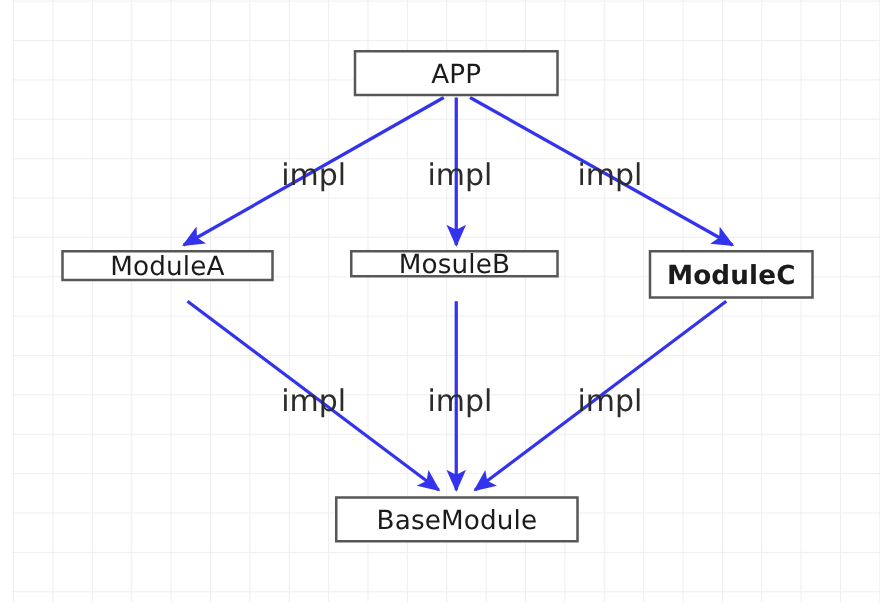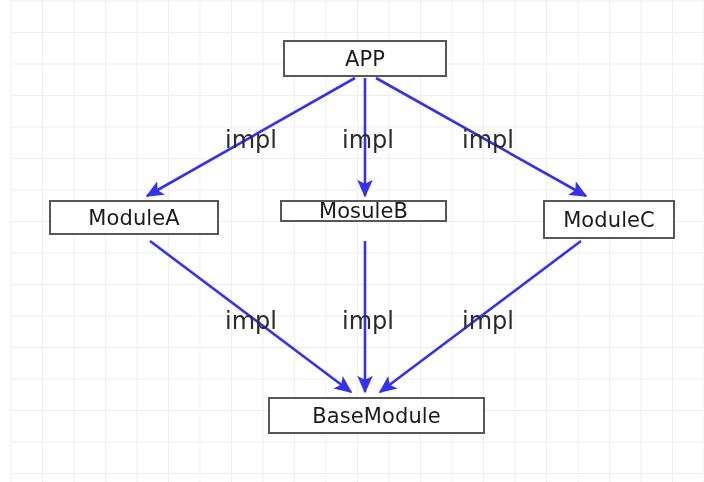--- a/index.html
+++ b/index.html
@@ -75,33 +75,33 @@
       <line x1="140" y1="241" x2="341" y2="392"></line>
       <line x1="355" y1="241" x2="355" y2="392"></line>
       <line x1="571" y1="241" x2="370" y2="392"></line>
     </g>
   </svg>
 
   <div class="node" style="left:273px; top:40px; width:164px; height:37px;">
     <span>APP</span>
   </div>
 
-  <div class="node" style="left:39px; top:200px; width:170px; height:35px;">
+  <div class="node" style="left:39px; top:200px; width:170px; height:25px;">
     <span>ModuleA</span>
   </div>
 
   <div class="node" style="left:270px; top:200px; width:167px; height:22px;">
     <span>MosuleB</span>
   </div>
 
-  <div class="node" style="left:533px; top:200px; width:132px; height:39px;">
+  <div class="node" style="left:509px; top:200px; width:132px; height:39px;font-weight:bold;">
     <span>ModuleC</span>
   </div>
 
-  <div class="node" style="left:258px; top:397px; width:217px; height:37px;">
+  <div class="node" style="left:258px; top:397px; width:195px; height:37px;">
     <span>BaseModule</span>
   </div>
 
   <div class="edge-label" style="left:215px; top:128px;">impl</div>
   <div class="edge-label" style="left:332px; top:128px;">impl</div>
   <div class="edge-label" style="left:452px; top:128px;">impl</div>
 
   <div class="edge-label" style="left:215px; top:309px;">impl</div>
   <div class="edge-label" style="left:332px; top:309px;">impl</div>
   <div class="edge-label" style="left:452px; top:309px;">impl</div>

